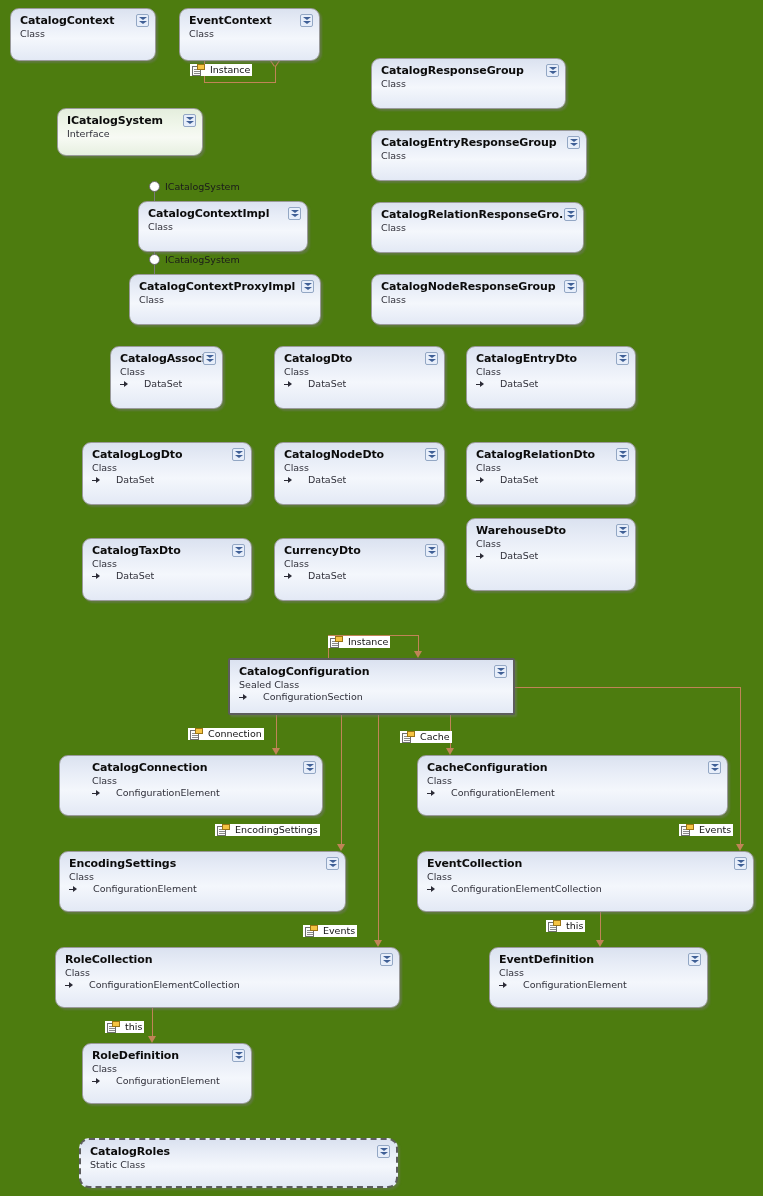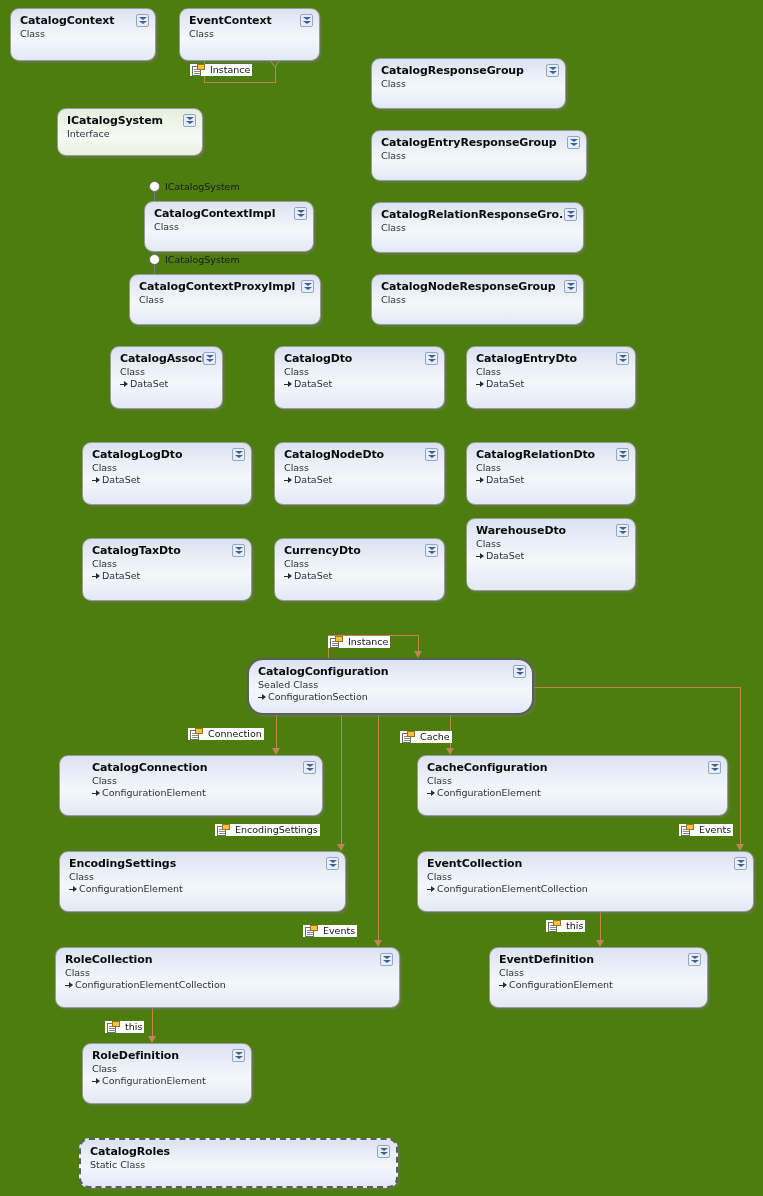--- a/index.html
+++ b/index.html
@@ -25,22 +25,21 @@
     border-radius: 9px;
     background: linear-gradient(180deg, #dbe2f0 0%, #e8edf7 28%, #f4f7fc 58%, #e3e9f5 100%);
     box-shadow: 2px 2px 2px rgba(120,120,120,0.45);
     padding: 5px 8px 4px 9px;
   }
   .uml.iface {
     background: linear-gradient(180deg, #e4eedd 0%, #eef5e8 30%, #f7faf4 62%, #e7f0e0 100%);
   }
   .uml.sealed {
     border: 2px solid #5d5d5d;
-    border-radius: 16px;
-    margin-left: 19px;
+    border-radius: 2px;
   }
   .uml.static {
     border: 2px dashed #5d5d5d;
     border-radius: 10px;
     box-shadow: 2px 2px 2px rgba(120,120,120,0.35);
   }
   .uml .nm {
     font-size: 11px;
     font-weight: bold;
     color: #0c0c0c;
@@ -57,21 +56,21 @@
     white-space: nowrap;
   }
   .uml .base {
     font-size: 9.5px;
     color: #30303a;
     line-height: 12px;
     margin-top: 0px;
     white-space: nowrap;
     display: flex;
     align-items: center;
-    gap: 0;
+    gap: 14px;
   }
   .arrow-glyph {
     display: inline-block;
     width: 10px;
     height: 9px;
     position: relative;
     flex: 0 0 auto;
   }
   .arrow-glyph::before {
     content: "";
@@ -268,21 +267,21 @@
       <div class="uml iface" style="left: 57px; top: 108px; width: 146px; height: 48px;">
         <div class="nm">ICatalogSystem</div>
         <div class="kind">Interface</div>
         <div class="chev"></div>
       </div>
       <div class="uml" style="left: 371px; top: 130px; width: 216px; height: 51px;">
         <div class="nm">CatalogEntryResponseGroup</div>
         <div class="kind">Class</div>
         <div class="chev"></div>
       </div>
-      <div class="uml" style="left: 144px; top: 201px; width: 170px; height: 51px;">
+      <div class="uml" style="left: 138px; top: 201px; width: 170px; height: 51px;">
         <div class="nm">CatalogContextImpl</div>
         <div class="kind">Class</div>
         <div class="chev"></div>
       </div>
       <div class="uml" style="left: 371px; top: 202px; width: 213px; height: 51px;">
         <div class="nm">CatalogRelationResponseGro...</div>
         <div class="kind">Class</div>
         <div class="chev"></div>
       </div>
       <div class="uml" style="left: 129px; top: 274px; width: 192px; height: 51px;">

